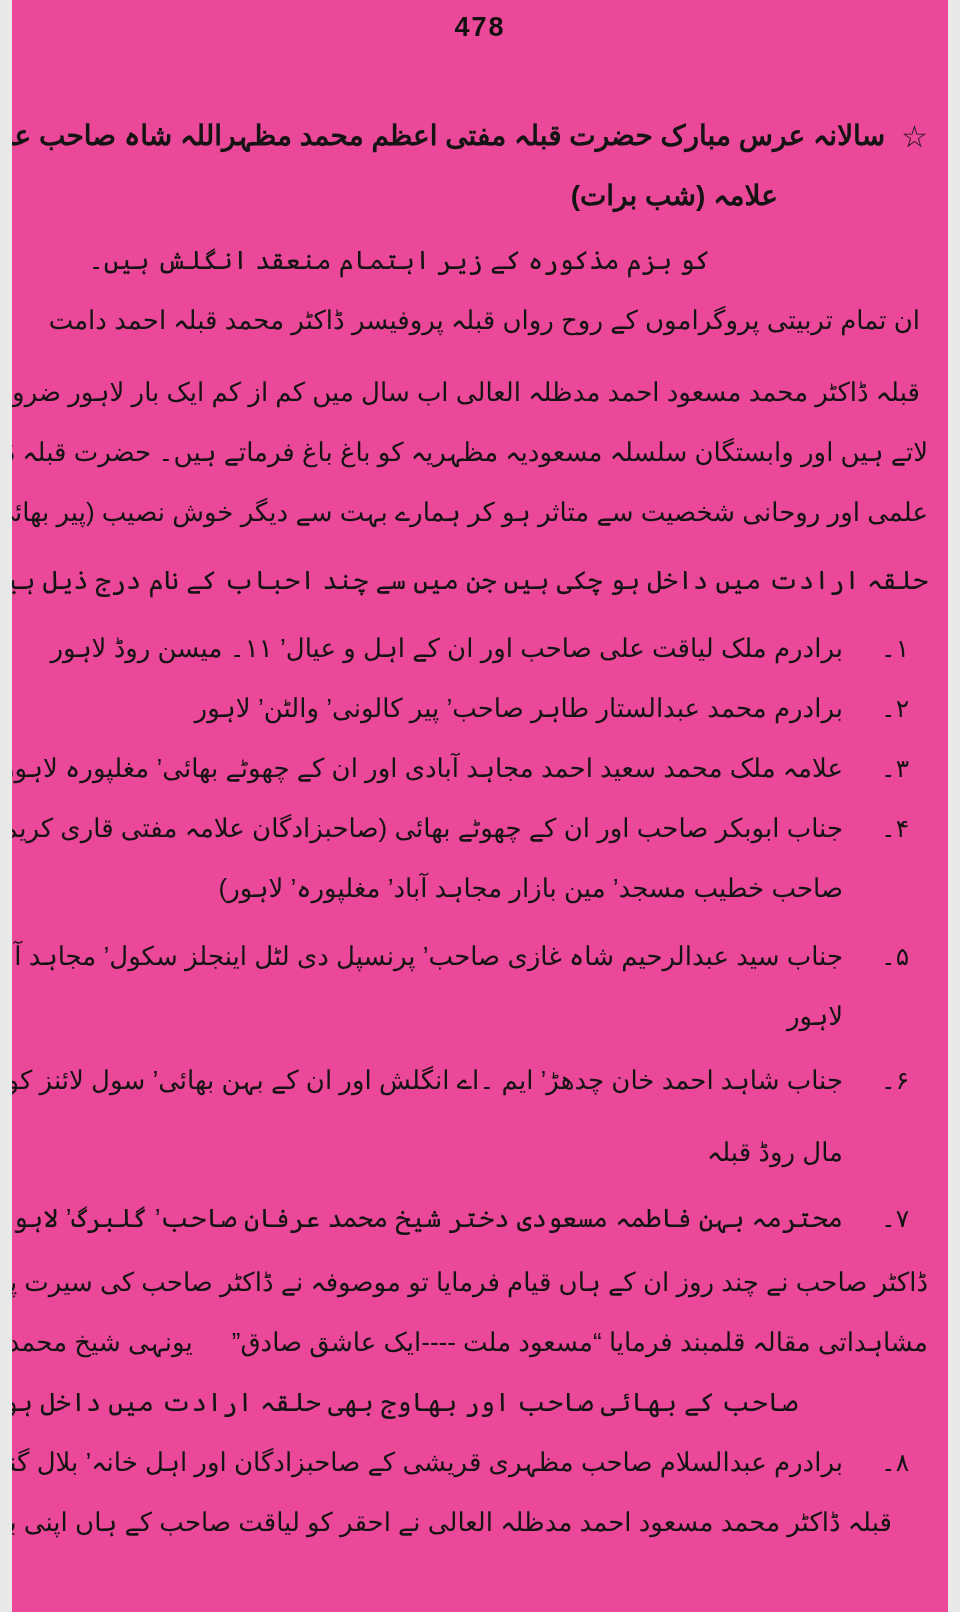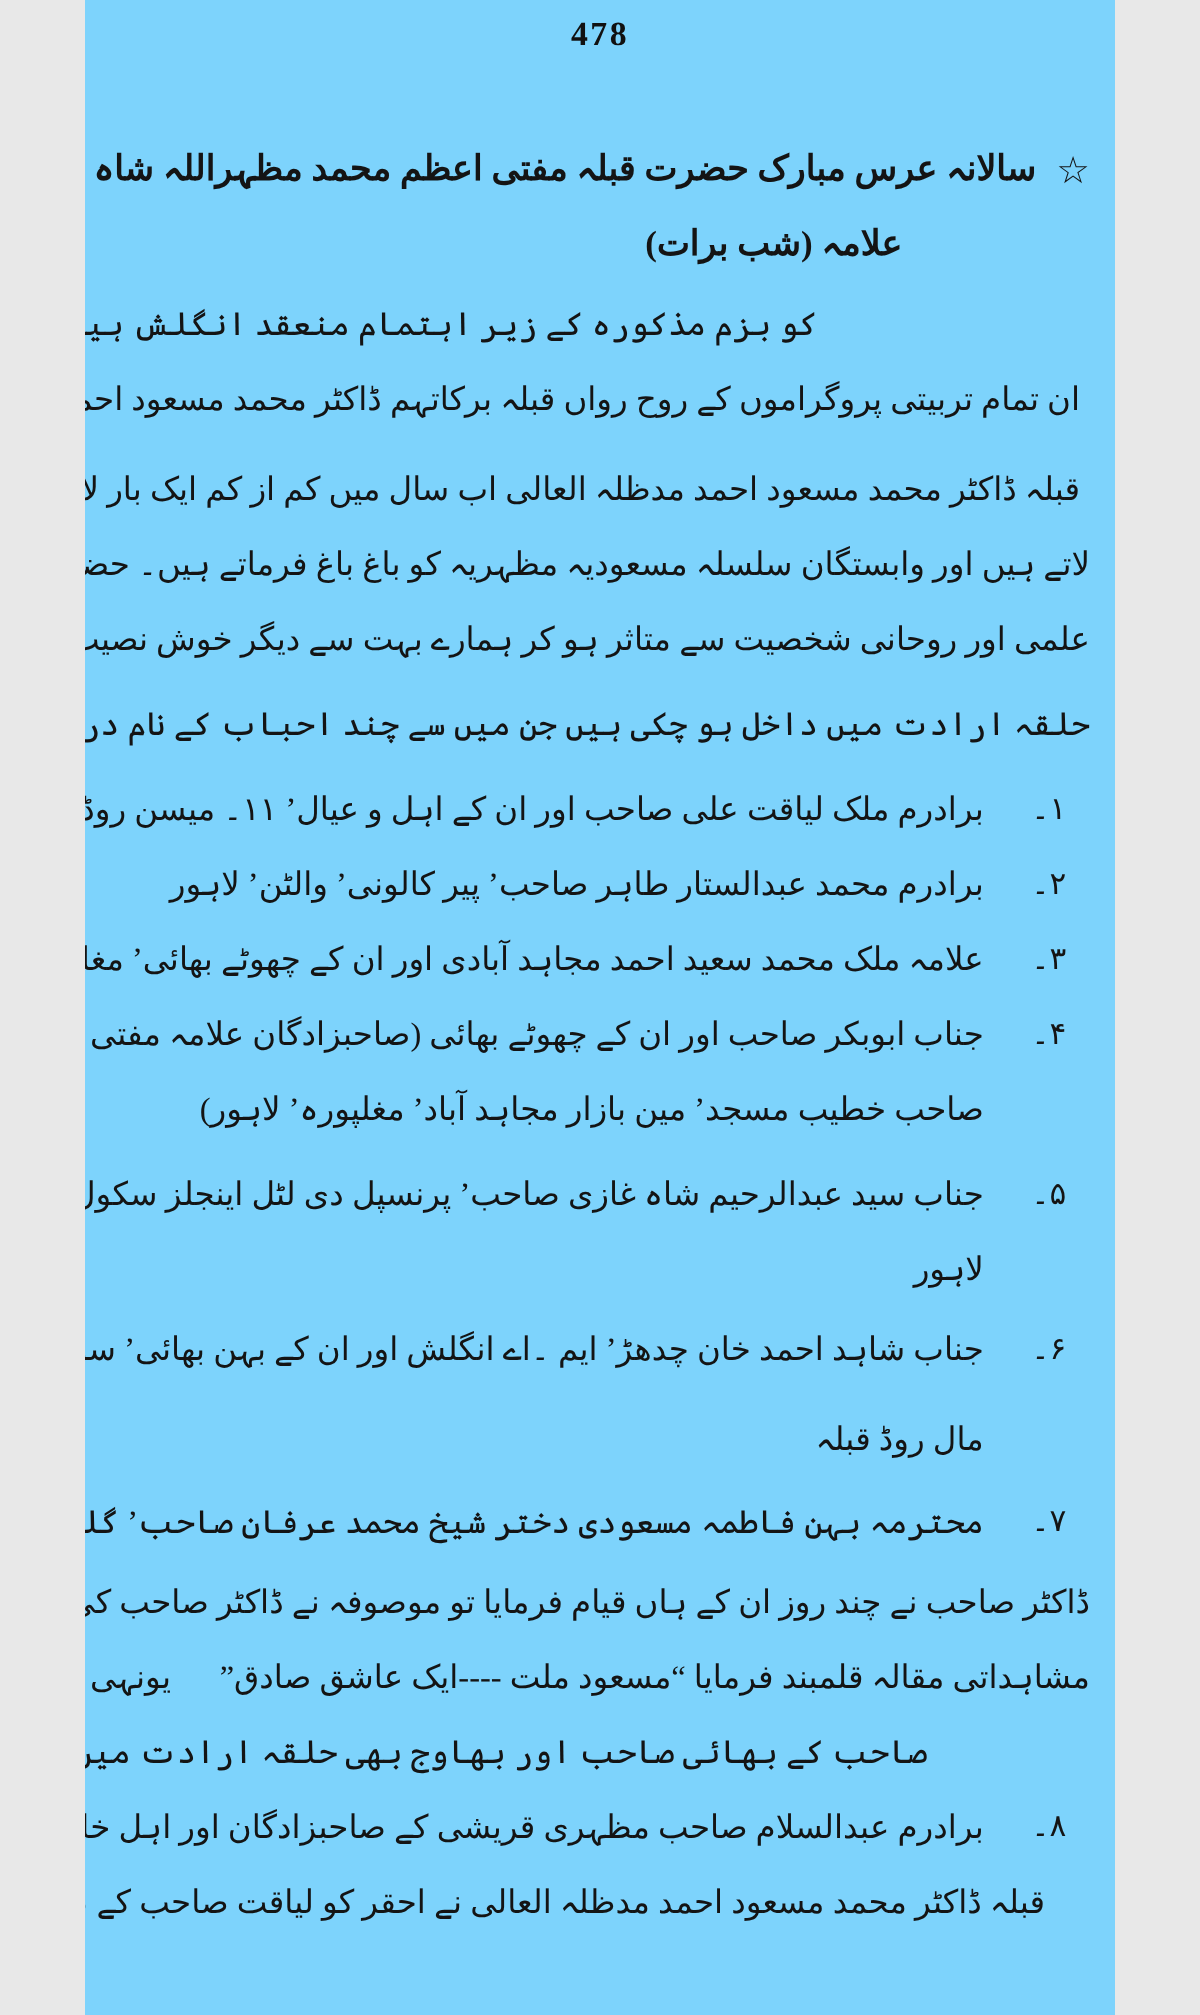--- a/index.html
+++ b/index.html
@@ -1,23 +1,23 @@
 <!DOCTYPE html>
 <html><head>
 <meta charset="utf-8">
 <style>
   html, body { margin: 0; padding: 0; background: #e8e8e8; }
   .page {
     position: relative;
-    width: 824px;
+    width: 936px;
     height: 1612px;
     margin: 0 auto;
-    background: #7dd3fc;
+    background: #ec4899;
     color: #141414;
-    font-family: Liberation Serif, serif;
+    font-family: Liberation Sans, sans-serif;
     overflow: hidden;
   }
   .pagenum {
     padding-top: 12px;
     text-align: center;
     font-size: 27px;
     font-weight: 700;
     letter-spacing: 2px;
     color: #111;
   }
@@ -78,21 +78,21 @@
 
   <div class="content">
 
     <div class="h-row">
       <span class="star">☆</span>
       <div class="line heading">سالانہ عرس مبارک حضرت قبلہ مفتی اعظم محمد مظہراللہ شاہ صاحب علیہ الرحمہ ۱۴ شعبان</div>
     </div>
     <div class="line heading ind-150">علامہ (شب برات)</div>
     <div class="line ind-218 mt4">کو بزم مذکورہ کے زیر اہتمام منعقد انگلش ہیں۔</div>
 
-    <div class="line ind-sm">ان تمام تربیتی پروگراموں کے روح رواں قبلہ برکاتہم ڈاکٹر محمد مسعود احمد دامت</div>
+    <div class="line ind-sm">ان تمام تربیتی پروگراموں کے روح رواں قبلہ پروفیسر ڈاکٹر محمد قبلہ احمد دامت</div>
 
     <div class="line ind-sm mt12">قبلہ ڈاکٹر محمد مسعود احمد مدظلہ العالی اب سال میں کم از کم ایک بار لاہور ضرور تشریف</div>
     <div class="line">لاتے ہیں اور وابستگان سلسلہ مسعودیہ مظہریہ کو باغ باغ فرماتے ہیں۔ حضرت قبلہ ڈاکٹر صاحب کی</div>
     <div class="line">علمی اور روحانی شخصیت سے متاثر ہو کر ہمارے بہت سے دیگر خوش نصیب (پیر بھائی اور پیر بہنیں)</div>
     <div class="line mt8">حلقہ ارادت میں داخل ہو چکی ہیں جن میں سے چند احباب کے نام درج ذیل ہیں۔</div>
 
     <div class="item mt8">
       <div class="num">۱۔</div>
       <div class="itext">
           <div class="iline">برادرم ملک لیاقت علی صاحب اور ان کے اہل و عیال’ ۱۱۔ میسن روڈ لاہور</div>

